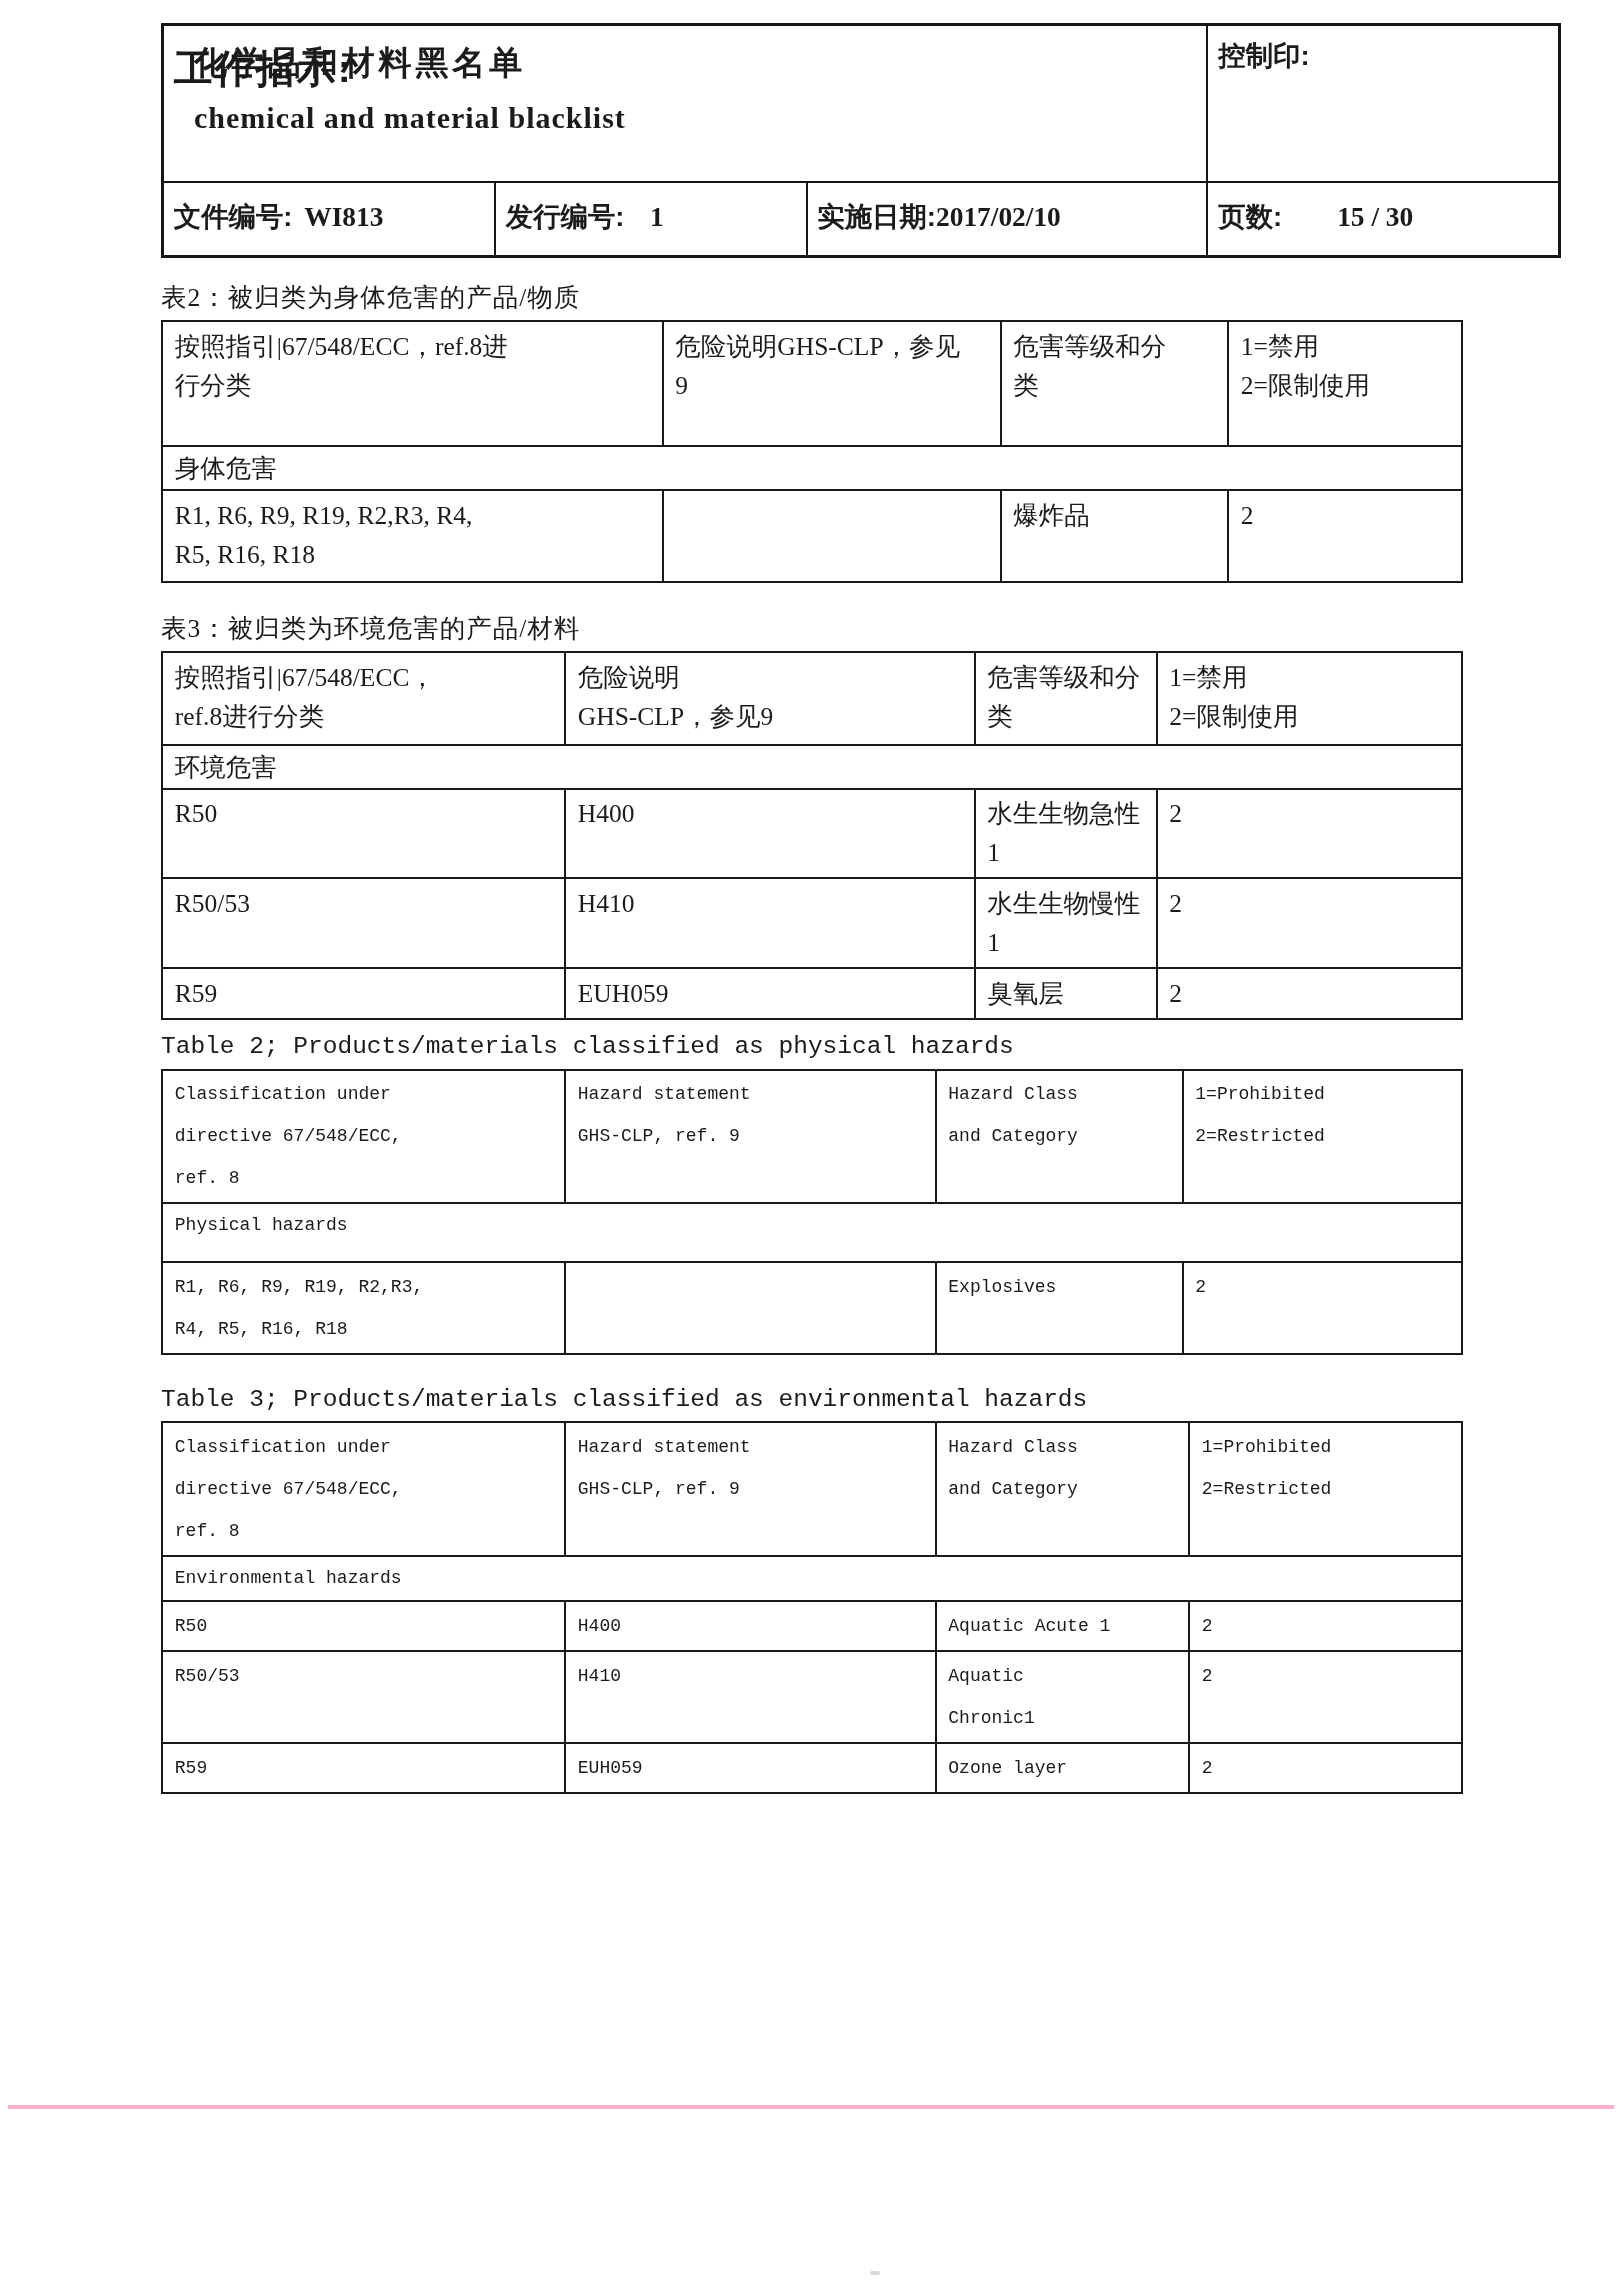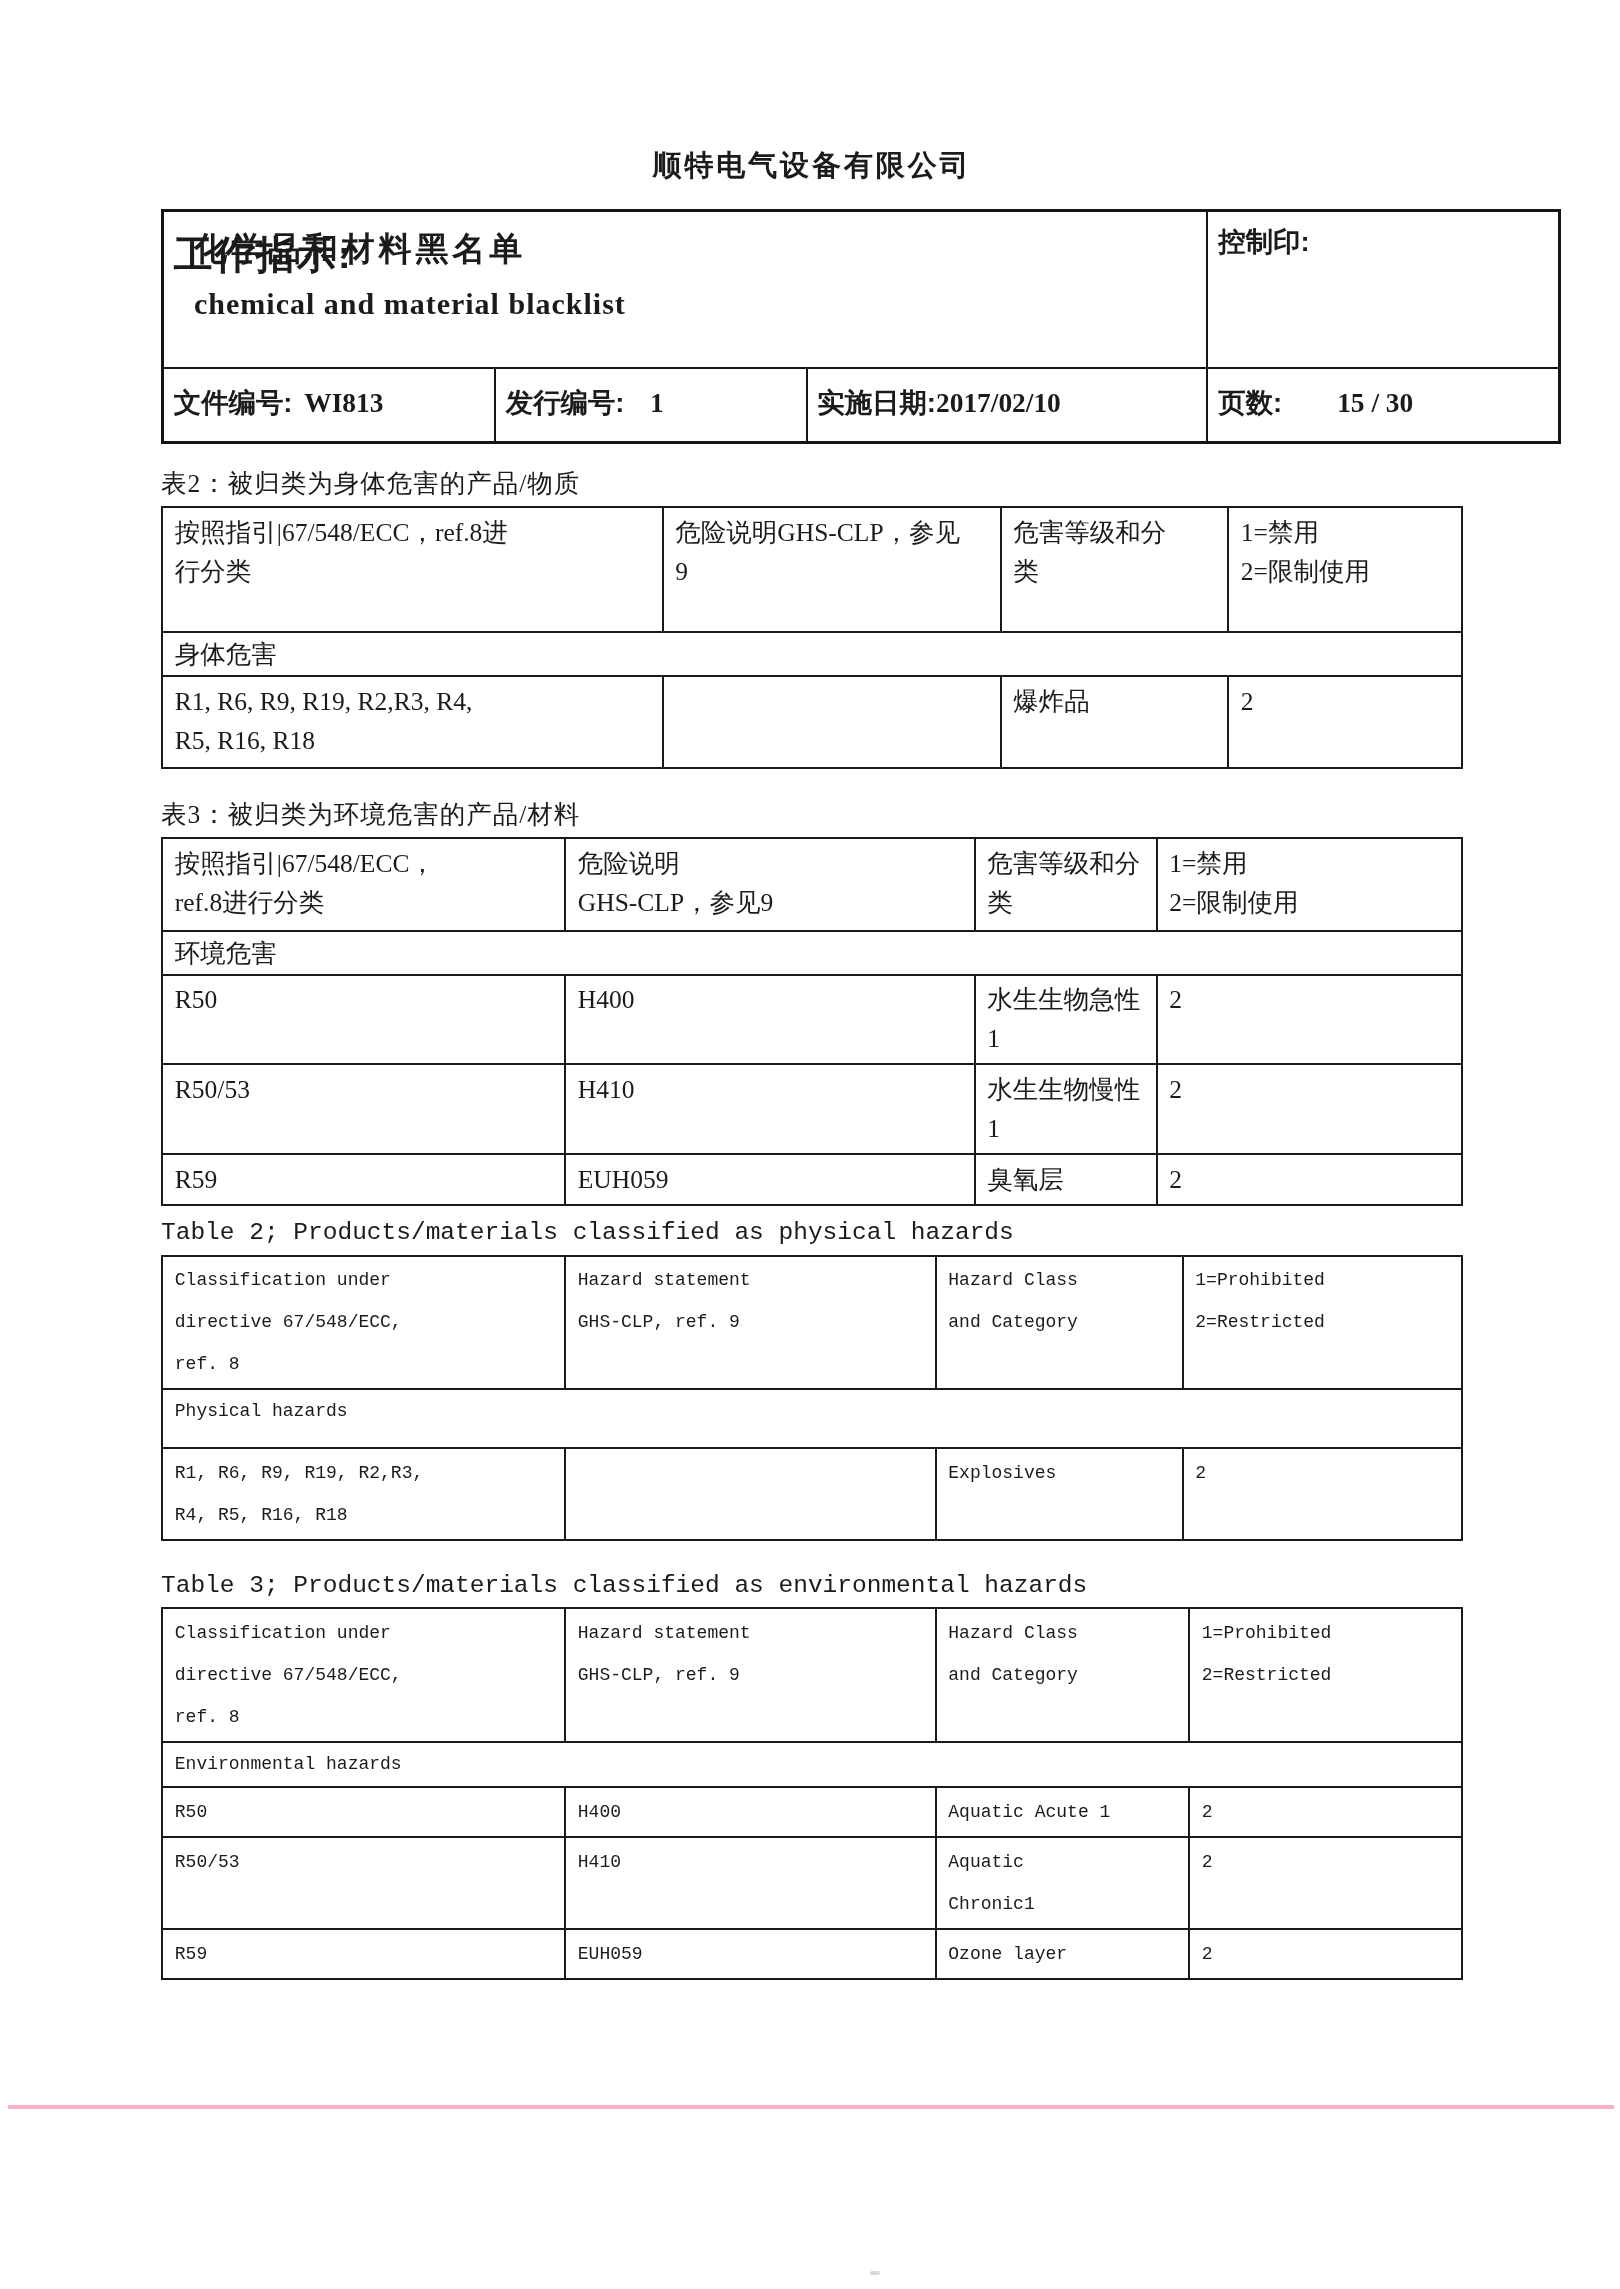--- a/index.html
+++ b/index.html
@@ -79,21 +79,20 @@
   .scan-artifact{
     position:absolute;left:870px;top:2271px;width:9.8px;height:3.9px;
     background:#b9b9b9;opacity:.55;border-radius:2px;
   }
 </style>
 </head>
 <body>
 
 <div class="content">
 
-  <div class="company-title">顺特电气设备有限公司</div>
 
   <table class="header-table">
     <colgroup>
       <col style="width:23.8%">
         <col style="width:22.3%">
         <col style="width:28.7%">
         <col style="width:25.2%">
     </colgroup>
     <tbody>
         <tr>

